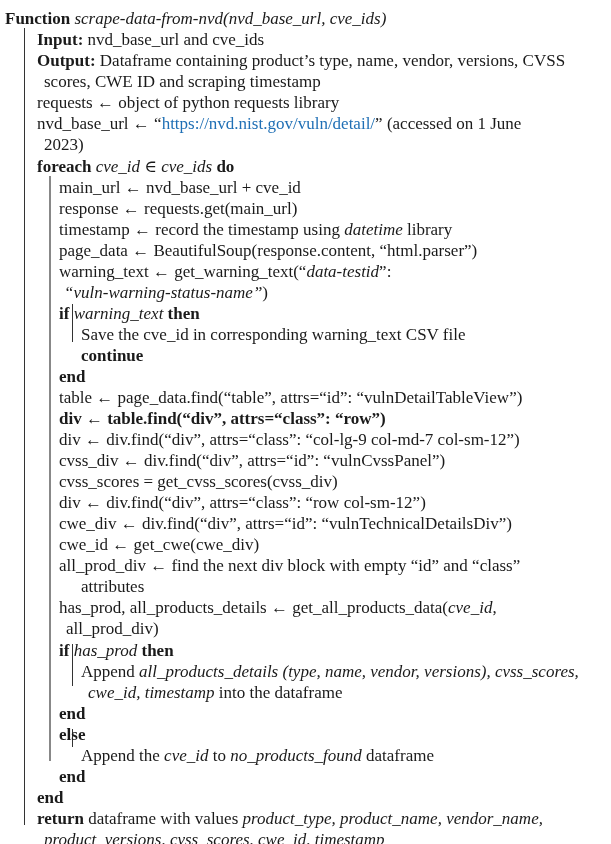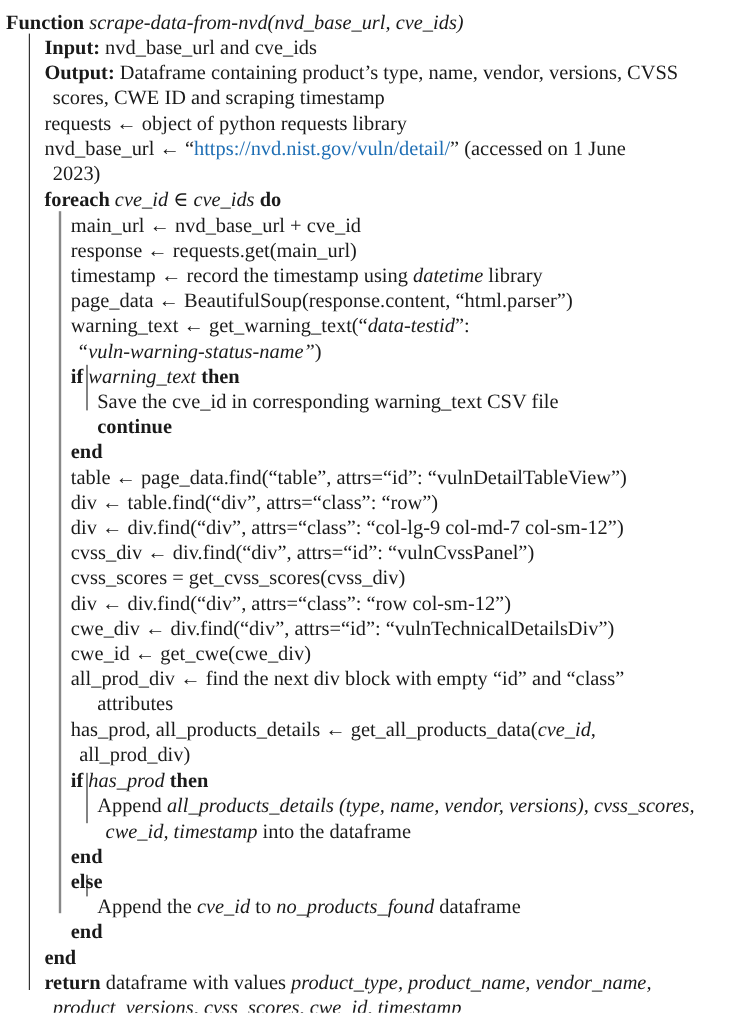--- a/index.html
+++ b/index.html
@@ -69,21 +69,21 @@
   <div class="line" style="left:59px; top:299px;">
     <span class="kw">if</span>
     <span class="it">warning_text</span>
     <span class="kw">then</span>
   </div>
   <div class="line" style="left:81px; top:320px;"><span>Save the cve_id in corresponding warning_text CSV file</span></div>
   <div class="line" style="left:81px; top:341px;"><span class="kw">continue</span></div>
   <div class="line" style="left:59px; top:362px;"><span class="kw">end</span></div>
 
   <div class="line" style="left:59px; top:383px;"><span>table ← page_data.find(“table”, attrs=“id”: “vulnDetailTableView”)</span></div>
-  <div class="line" style="left:59px; top:404px;"><span>div ← table.find(“div”, attrs=“class”: “row”)</span></div>
+  <div class="line" style="left:59px; top:404px;font-weight:bold;"><span>div ← table.find(“div”, attrs=“class”: “row”)</span></div>
   <div class="line" style="left:59px; top:425px;"><span>div ← div.find(“div”, attrs=“class”: “col-lg-9 col-md-7 col-sm-12”)</span></div>
   <div class="line" style="left:59px; top:446px;text-align:right;"><span>cvss_div ← div.find(“div”, attrs=“id”: “vulnCvssPanel”)</span></div>
   <div class="line" style="left:59px; top:467px;"><span>cvss_scores = get_cvss_scores(cvss_div)</span></div>
   <div class="line" style="left:59px; top:488px;"><span>div ← div.find(“div”, attrs=“class”: “row col-sm-12”)</span></div>
   <div class="line" style="left:59px; top:509px;"><span>cwe_div ← div.find(“div”, attrs=“id”: “vulnTechnicalDetailsDiv”)</span></div>
   <div class="line" style="left:59px; top:530px;"><span>cwe_id ← get_cwe(cwe_div)</span></div>
   <div class="line" style="left:59px; top:551px;"><span>all_prod_div ← find the next div block with empty “id” and “class”</span></div>
   <div class="line" style="left:66px; top:572px;margin-left:15px;"><span>attributes</span></div>
   <div class="line" style="left:59px; top:593px;">
     <span>has_prod, all_products_details ← get_all_products_data(</span><span class="it">cve_id</span><span>,</span>

